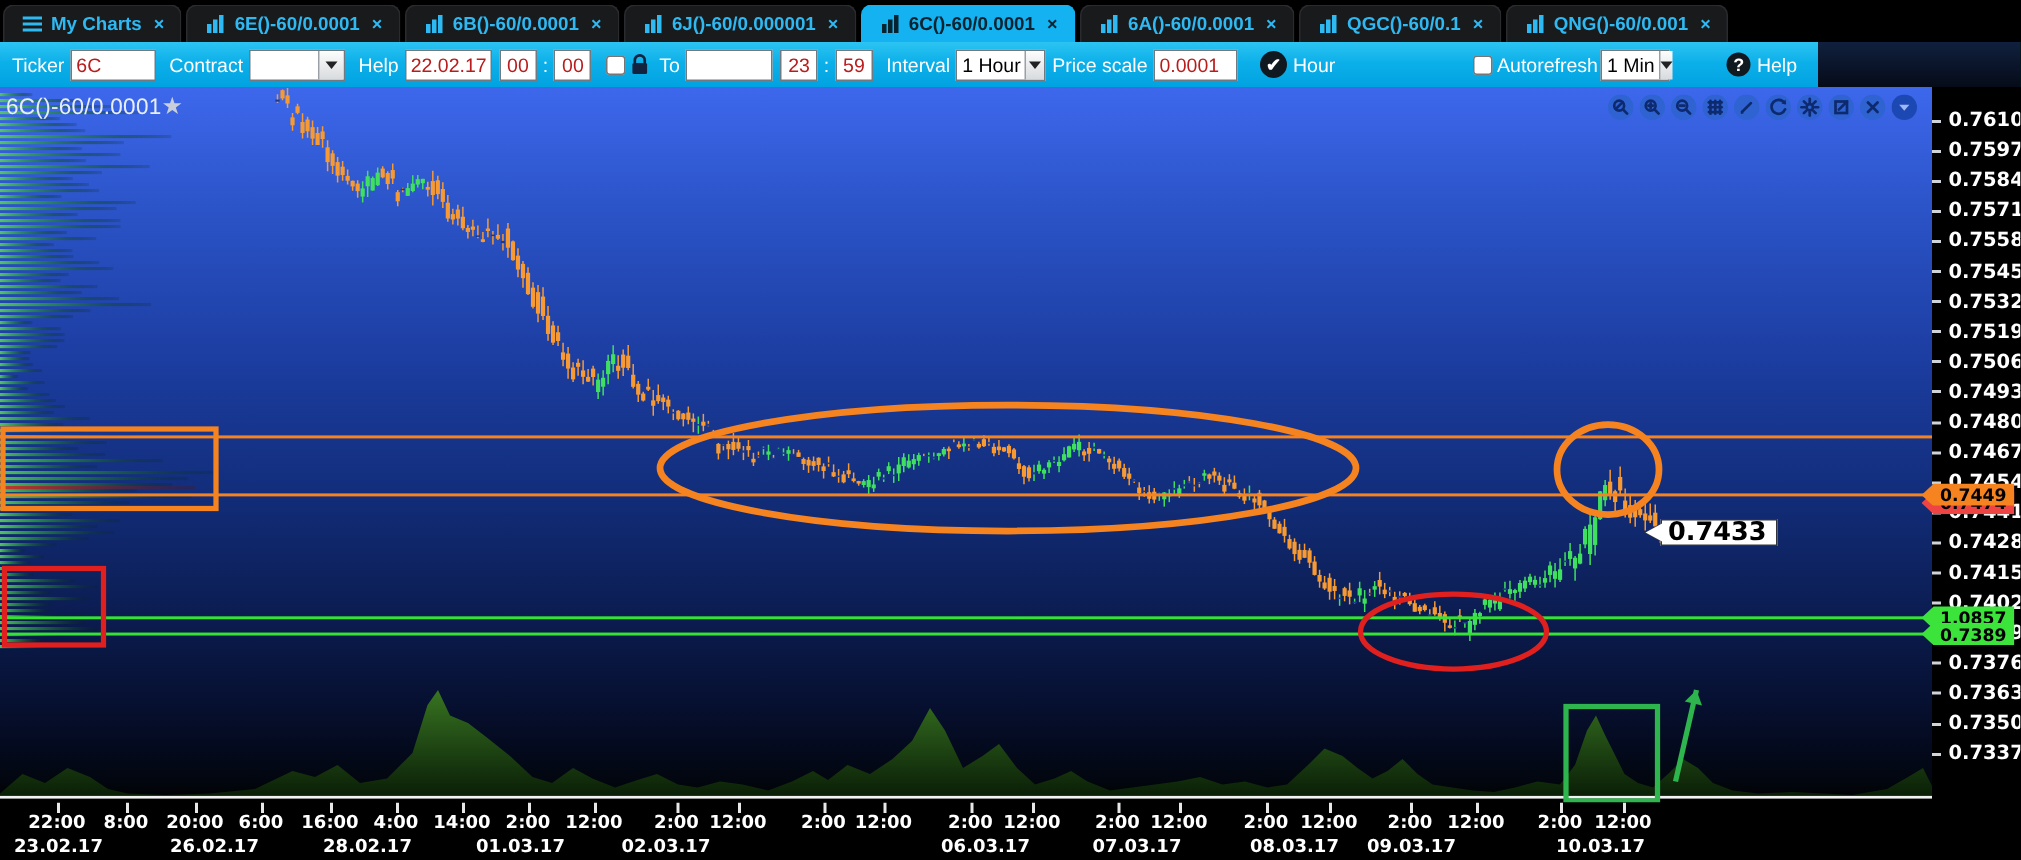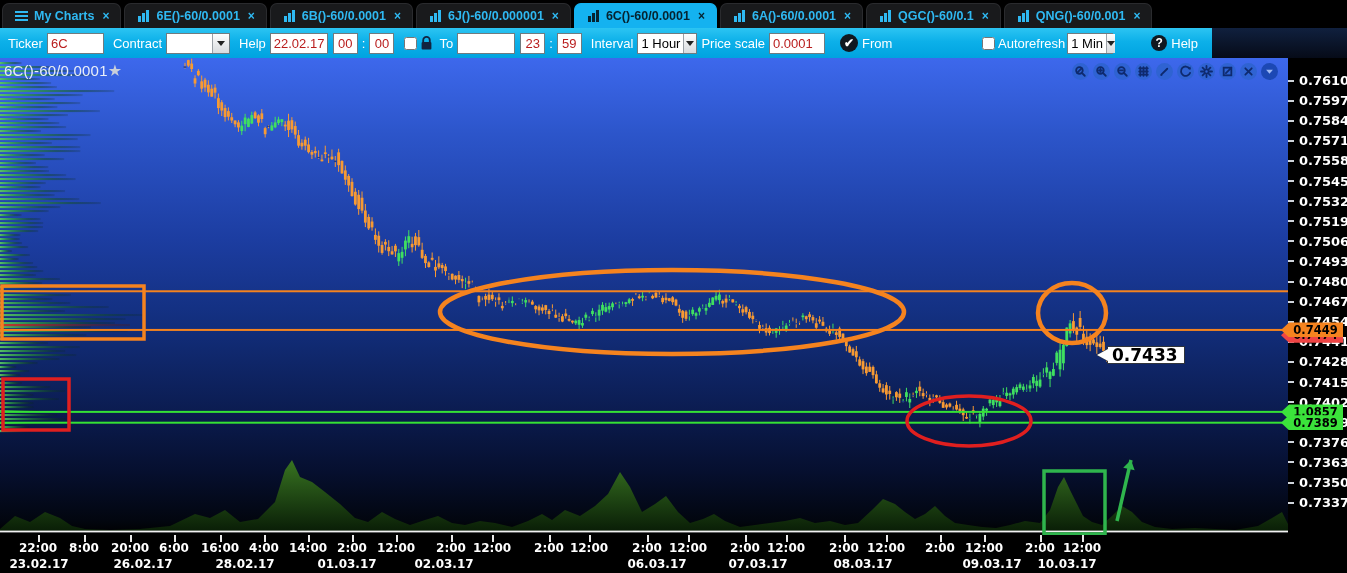--- a/index.html
+++ b/index.html
@@ -168,21 +168,21 @@
     <span class="lbl" style="margin-left:9px">Interval</span>
     <div class="sel" style="width:60px">
       <span class="sel-text">1 Hour</span>
       <span class="sel-btn">
           <span></span>
         </span>
     </div>
     <span class="lbl">Price scale</span>
     <input class="tb-input" style="width: 56px;" value="0.0001">
     <span class="round-ic" style="margin-left:15px">✔</span>
-    <span class="lbl" style="cursor:pointer">From</span>
+    <span class="lbl" style="cursor:pointer">Hour</span>
     <input type="checkbox" class="cb" style="margin-left: auto;">
     <span class="lbl" style="margin:0 2px 0 0">Autorefresh</span>
     <div class="sel" style="width:46px">
       <span class="sel-text">1 Min</span>
       <span class="sel-btn">
           <span></span>
         </span>
     </div>
     <span class="round-ic" style="margin-left:38px;width:16px;height:16px">?</span>
     <span class="lbl" style="cursor:pointer">Help</span>
@@ -1082,21 +1082,21 @@
       <div class="tlabel" style="left: 1082px;">12:00</div>
       <div class="dlabel" style="left: 39px;">23.02.17</div>
       <div class="dlabel" style="left: 143px;">26.02.17</div>
       <div class="dlabel" style="left: 245px;">28.02.17</div>
       <div class="dlabel" style="left: 347px;">01.03.17</div>
       <div class="dlabel" style="left: 444px;">02.03.17</div>
       <div class="dlabel" style="left: 573px; margin-top: 25px;">03.03.17</div>
       <div class="dlabel" style="left: 657px;">06.03.17</div>
       <div class="dlabel" style="left: 758px;">07.03.17</div>
       <div class="dlabel" style="left: 863px;">08.03.17</div>
-      <div class="dlabel" style="left: 992px;">09.03.17</div>
+      <div class="dlabel" style="left: 941px;">09.03.17</div>
       <div class="dlabel" style="left: 1067px;">10.03.17</div>
     </div>
 
 <div class="ptag" style="left: 1281px; top: 283.777px; background: #ef4444; margin-top: 44px;">0.7474</div>
     <div class="ptag" style="left: 1281px; top: 322.431px; background: rgb(245, 131, 31);">0.7449</div>
     <div class="ptag" style="left: 1281px; top: 404.377px; background: rgb(59, 227, 59);">1.0857</div>
     <div class="ptag" style="left: 1281px; top: 415.2px; background: rgb(59, 227, 59);">0.7389</div>
   </div>
 
 </body></html>

